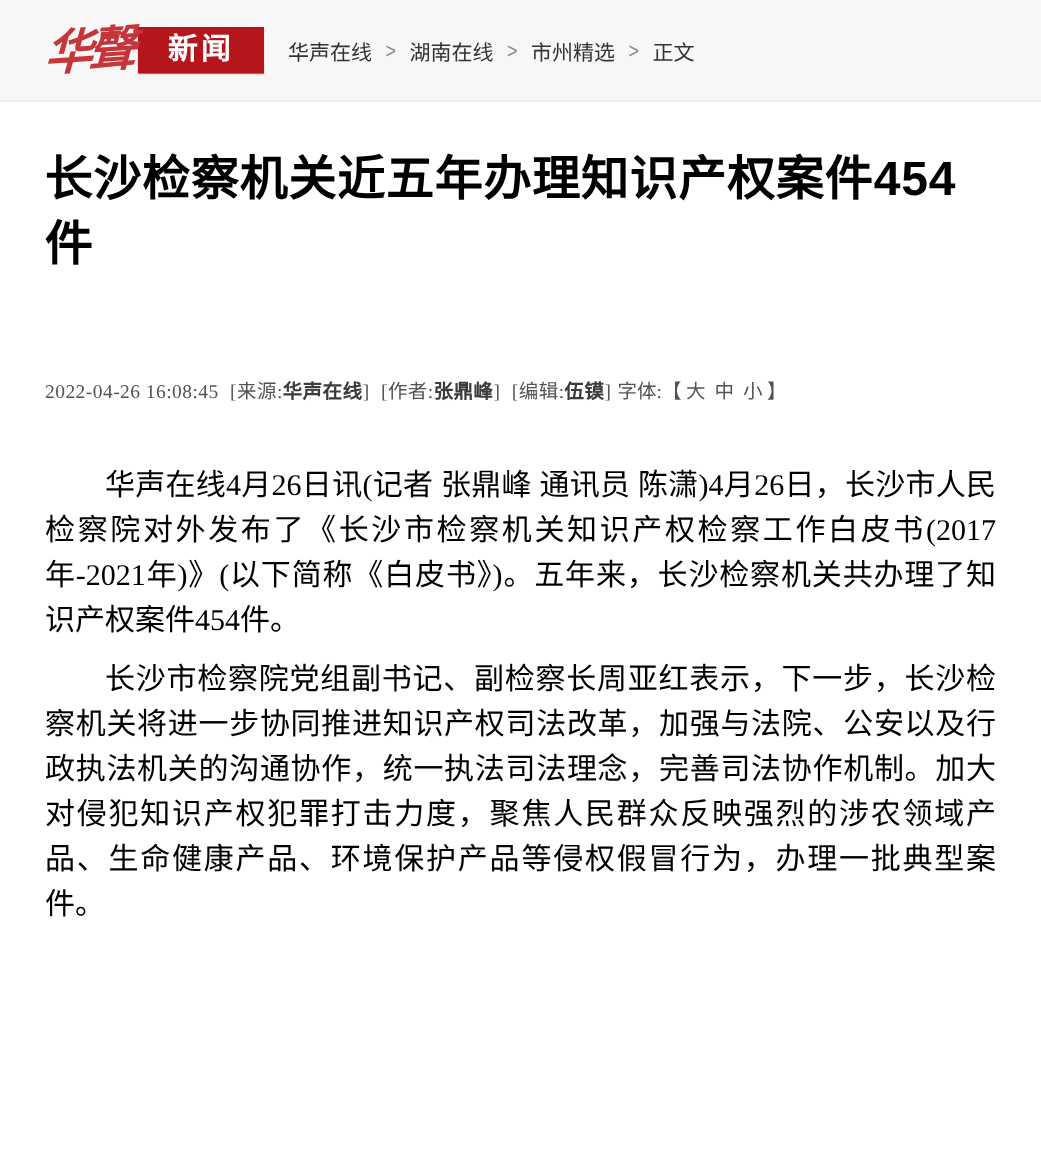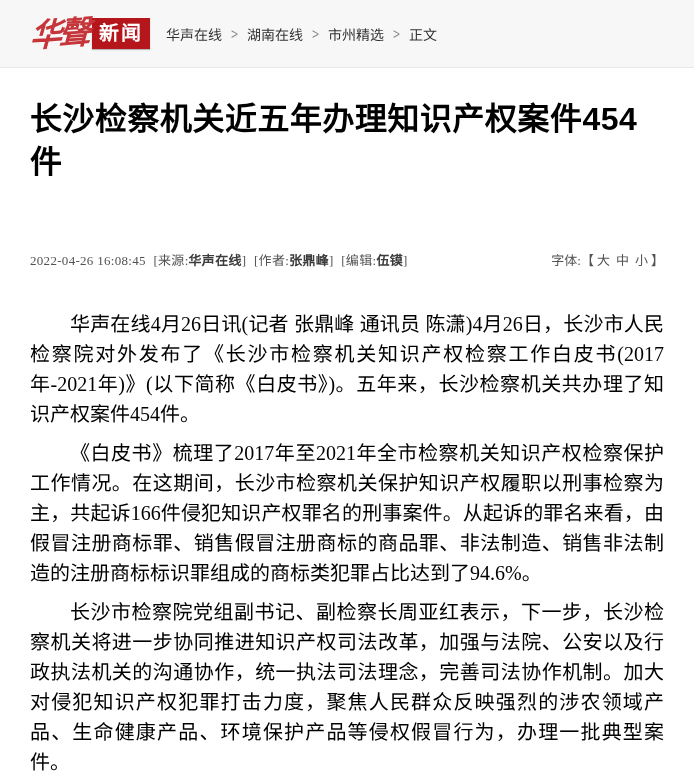--- a/index.html
+++ b/index.html
@@ -33,21 +33,21 @@
     line-height: 1;
     margin-right: 4px;
   }
   .logo-badge {
     background: #b5161c;
     color: #ffffff;
     font-family: "Liberation Sans", sans-serif;
     font-weight: bold;
     font-size: 20px;
     line-height: 1;
-    padding: 5px 7px 6px;
+    padding: 5px 20px 6px;
     letter-spacing: 2px;
     box-shadow: 0 1px 1px rgba(0,0,0,.25);
   }
   .breadcrumb {
     margin-left: 16px;
     display: flex;
     align-items: center;
     font-family: "Liberation Sans", "DejaVu Sans", sans-serif;
     font-size: 14px;
     color: #333;
@@ -70,21 +70,20 @@
     font-weight: bold;
     font-size: 32px;
     line-height: 1.35;
     color: #000;
     letter-spacing: 0.5px;
   }
 
   .meta-row {
     margin-top: 18px;
     display: flex;
-    justify-content: space-between;
     align-items: baseline;
     font-size: 13px;
     color: #535353;
     white-space: nowrap;
     font-family: Liberation Serif, serif;
   }
   .meta-left { letter-spacing: 0.3px; }
   .meta-seg { margin-right: 4px; }
   .meta-value { font-weight: bold; color: #3c3c3c; }
 
@@ -135,17 +134,16 @@
       <span class="meta-seg"><span>[作者:</span><span class="meta-value">张鼎峰</span><span>]</span></span>
       <span class="meta-seg"><span>[编辑:</span><span class="meta-value">伍镆</span><span>]</span></span>
     </div>
     <div class="font-controls">
       <span>字体:</span><span>【</span><span class="font-size-option">大</span><span class="font-size-option">中</span><span class="font-size-option">小</span><span>】</span>
     </div>
   </div>
 
   <article class="article-body">
     <p>华声在线4月26日讯(记者 张鼎峰 通讯员 陈潇)4月26日，长沙市人民检察院对外发布了《长沙市检察机关知识产权检察工作白皮书(2017年-2021年)》(以下简称《白皮书》)。五年来，长沙检察机关共办理了知识产权案件454件。</p>
-    <p>《白皮书》梳理了2017年至2021年全市检察机关知识产权检察保护工作情况。在这期间，长沙市检察机关保护知识产权履职以刑事检察为主，共起诉166件侵犯知识产权罪名的刑事案件。从起诉的罪名来看，由假冒注册商标罪、销售假冒注册商标的商品罪、非法制造、销售非法制造的注册商标标识罪组成的商标类犯罪占比达到了94.6%。</p>
     <p>长沙市检察院党组副书记、副检察长周亚红表示，下一步，长沙检察机关将进一步协同推进知识产权司法改革，加强与法院、公安以及行政执法机关的沟通协作，统一执法司法理念，完善司法协作机制。加大对侵犯知识产权犯罪打击力度，聚焦人民群众反映强烈的涉农领域产品、生命健康产品、环境保护产品等侵权假冒行为，办理一批典型案件。</p>
   </article>
 
 </main>
 
 </body></html>

